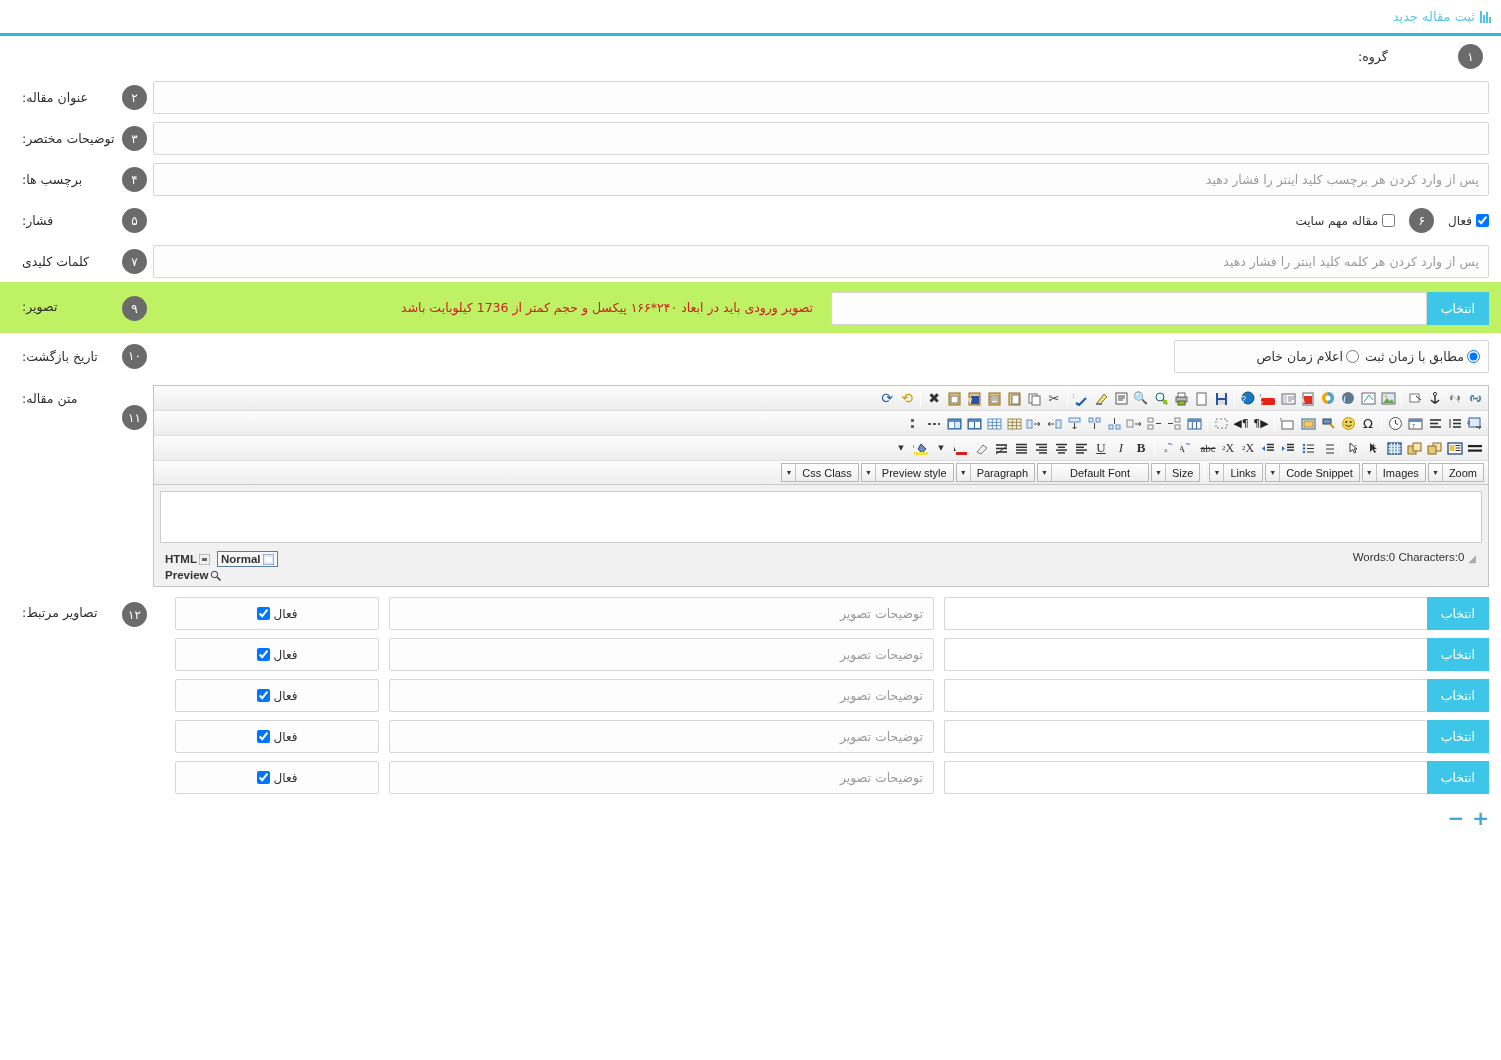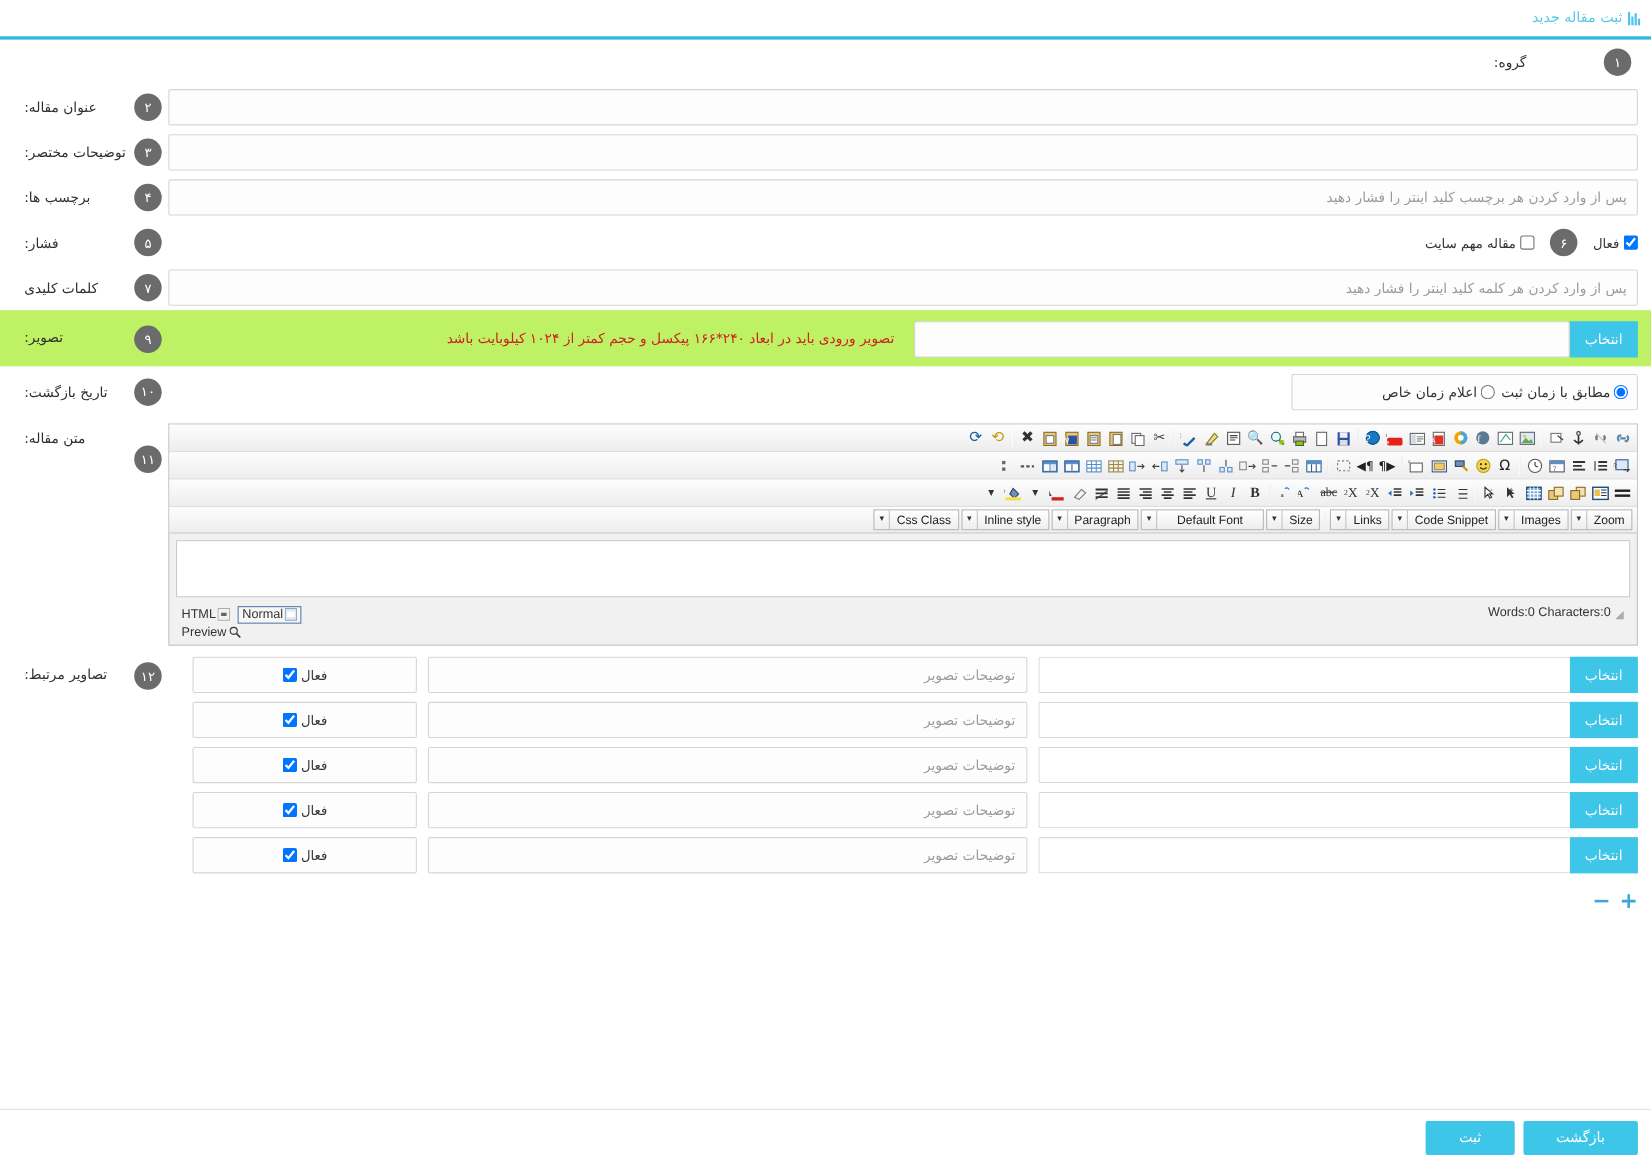--- a/index.html
+++ b/index.html
@@ -147,21 +147,21 @@
   .ddwide .cap { min-width: 96px; text-align:center;}
 
   .edit-area { background:#fff; height:52px; margin:6px; border:1px solid #ccc; }
   .edit-foot {
     display:flex; align-items:flex-start; flex-direction: row; justify-content:flex-start;
     padding: 2px 8px 4px 8px; font-size:11.5px; color:#333;
     font-family:"Liberation Sans",sans-serif;
   }
   .foot-right { display:flex; flex-direction:column; align-items:flex-end; gap:1px; }
   .foot-modes { display:flex; flex-direction:row; gap:4px; align-items:center; }
-  .mode { display:flex; align-items:flex-start; gap:2px; padding:1px 3px; }
+  .mode { display:flex; align-items:flex-end; gap:2px; padding:1px 3px;font-weight:bold; }
   .mode.active { border:1px solid #5a7ca8; background:#f7f7f7; }
   .wc { margin-left: auto; padding-left:12px; color:#333; }
   .resize-grip { padding: 2px 4px; color:#aaa; font-size:10px; }
 
   
   .rel-row { padding: 6px 12px; display:flex; flex-direction: row; align-items:flex-start; }
   .rel-list { flex:1; display:flex; flex-direction:column; gap:8px; }
   .rel-item { display:flex; flex-direction:row; align-items:center; gap:10px; }
   .rel-pick { display:flex; flex-direction:row; width:545px; }
   .rel-pick .inp { flex:1; height:33px; border:1px solid #d6d6d6; border-right:none; background:#fff; }
@@ -267,21 +267,21 @@
       <div class="inner">
         <div class="lbl" style="padding-top:7px;">تصویر:</div>
         <div class="badge" style="margin-top:4px;">۹</div>
         <div style="flex:1; order:1; display:flex; flex-direction:row; align-items:flex-start;">
           <div style="display:flex;flex-direction:column;">
             <div class="pick-box">
               <button class="btn-pick">انتخاب</button>
               <input class="pick-input" type="text" style="">
             </div>
           </div>
-          <div class="warn">تصویر ورودی باید در ابعاد ۲۴۰*۱۶۶ پیکسل و حجم کمتر از ۱۰۲۴ کیلوبایت باشد</div>
+          <div class="warn">تصویر ورودی باید در ابعاد ۲۴۰*۱۶۶ پیکسل و حجم کمتر از 1736 کیلوبایت باشد</div>
         </div>
       </div>
     </div>
 
     <div class="row" style="min-height:46px;">
       <div class="lbl">تاریخ بازگشت:</div>
       <div class="badge">۱۰</div>
       <div class="field right">
         <div class="date-box">
           <div class="opt">
@@ -825,21 +825,21 @@
             </span>
         </div>
 
         <div class="tbrow last">
           <div class="dd">
             <span class="arw">▼</span>
             <span class="cap">Css Class</span>
           </div>
           <div class="dd">
             <span class="arw">▼</span>
-            <span class="cap">Inline style</span>
+            <span class="cap">Preview style</span>
           </div>
           <div class="dd">
             <span class="arw">▼</span>
             <span class="cap">Paragraph</span>
           </div>
           <div class="dd ddwide">
             <span class="arw">▼</span>
             <span class="cap">Default Font</span>
           </div>
           <div class="dd">
@@ -967,18 +967,14 @@
 
         <div class="plusminus">
           <span class="pm">+</span>
           <span class="pm minus">−</span>
         </div>
       </div>
     </div>
 
   </div>
 
-  <div class="footer">
-    <button class="btn">ثبت</button>
-    <button class="btn">بازگشت</button>
-  </div>
 
 </div>
 
 </body></html>

